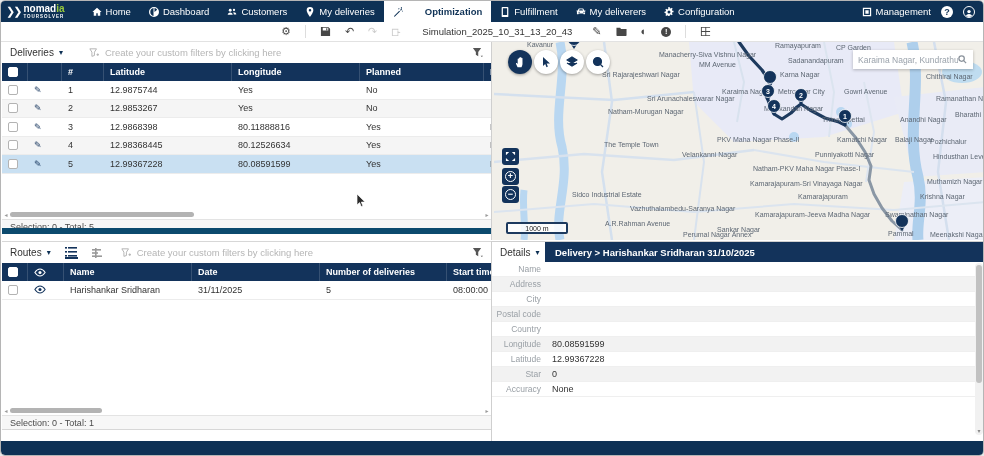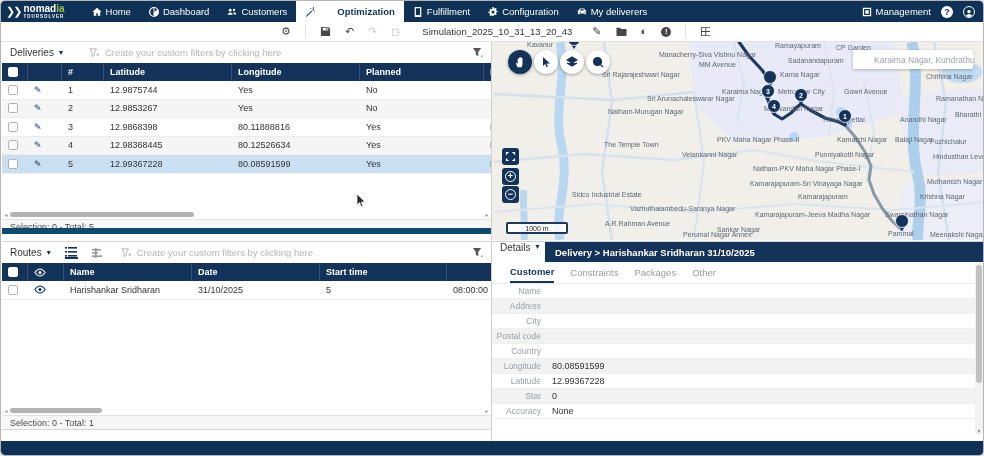--- a/index.html
+++ b/index.html
@@ -74,29 +74,29 @@
   .map-labels { position:absolute; left:2px; top:0; width:492px; height:198px; }
   .map-label { position:absolute; font-size:7px; color:#5d6773; white-space:nowrap; transform:translate(-2px,-4px); }
   .map-btn { position:absolute; width:24px; height:24px; border-radius:50%; background:#fff; box-shadow:0 1px 3px rgba(0,0,0,.35); display:flex; align-items:center; justify-content:center; cursor:pointer; z-index:5; }
   .map-btn svg { width:12px; height:12px; fill:#13335b; stroke:#13335b; }
   .map-btn.active { background:#13335b; }
   .map-btn.active svg { fill:#fff; stroke:#fff; }
   .sq-btn { position:absolute; left:10px; width:17px; height:17px; background:#13335b; border-radius:3px; color:#fff; display:flex; align-items:center; justify-content:center; cursor:pointer; z-index:5; }
   .sq-btn .ring { width:11px; height:11px; border:1.4px solid #fff; border-radius:50%; font-size:9px; line-height:8px; text-align:center; font-weight:bold; }
   .sq-btn svg { width:11px; height:11px; fill:#fff; }
   .scalebar { position:absolute; left:14px; top:180px; width:62px; height:12px; border:2px solid #1d3a5e; border-radius:2px; background:rgba(255,255,255,.85); font-size:7px; color:#222; display:flex; align-items:center; justify-content:center; z-index:5; }
-  .map-search { position:absolute; right:12px; top:8px; width:120px; height:19px; background:#fff; border-radius:0; box-shadow:0 1px 3px rgba(0,0,0,.25); display:flex; align-items:center; padding:0 21px; z-index:5; }
+  .map-search { position:absolute; right:12px; top:8px; width:120px; height:19px; background:#fff; border-radius:0; box-shadow:0 1px 3px rgba(0,0,0,.25); display:flex; align-items:center; padding:0 5px; z-index:5; }
   .map-search input { border:none; outline:none; width:100px; font-size:8.5px; color:#555; font-family:inherit; }
   .map-search input::placeholder { color:#9aa2ab; }
   .map-search svg { width:9px; height:9px; fill:none; stroke:#8a929b; stroke-width:1.4; }
 
   
   .details-panel { position:absolute; left:490px; top:240px; width:494px; height:200px; background:#fff; border-left:1px solid #cfcfcf; border-top:1px solid #cfcfcf; overflow:hidden; }
   .details-head { display:flex; align-items:stretch; height:20px; }
-  .details-title { display:flex; padding:0 8px; font-size:10px; color:#333; width:53px; }
+  .details-title { display:flex; align-items:center; padding:0 8px; font-size:10px; color:#333; width:53px; }
   .details-bar { flex:1; background:#13335b; color:#fff; font-size:9.5px; font-weight:bold; display:flex; align-items:center; padding:0 10px; }
   .dtabs { display:flex; gap:16px; height:22px; align-items:center; padding:0 18px; border-bottom:1px solid #ececec; }
   .dtab { font-size:9.5px; color:#9a9a9a; height:100%; display:flex; align-items:center; cursor:pointer; }
   .dtab.active { color:#13335b; font-weight:bold; border-bottom:2px solid #13335b; }
   .dfield { display:flex; height:15px; align-items:center; border-bottom:1px solid #efefef; }
   .dfield:nth-child(even) { background:#f2f2f2; }
   .dlabel { width:56px; text-align:right; font-size:8.5px; color:#9aa0a6; padding-right:7px; }
   .dvalue { font-size:9px; color:#333; padding-left:4px; }
   .vscroll { position:absolute; right:2px; top:21px; width:8px; height:172px; background:#f1f1f1; border-radius:4px; }
   .vs-thumb { position:absolute; left:1px; top:2px; width:6px; height:118px; background:#c1c1c1; border-radius:3px; }
@@ -133,43 +133,49 @@
       </div>
       <div class="nav-item">
         <svg viewBox="0 0 14 12">
             <circle cx="4.5" cy="3.5" r="2"></circle>
             <path d="M1 10c0-2 1.5-3.4 3.5-3.4S8 8 8 10z"></path>
             <circle cx="9.8" cy="3.2" r="1.6"></circle>
             <path d="M8.8 6.3c2-.4 4.2.8 4.2 3.1h-3.5c0-1.3-.3-2.4-.7-3.1z"></path>
           </svg>
         <span>Customers</span>
       </div>
+      <div class="nav-item">
+        <svg viewBox="0 0 12 12">
+            <path d="M6 0a4 4 0 0 0-4 4c0 3 4 8 4 8s4-5 4-8a4 4 0 0 0-4-4zm0 5.5A1.5 1.5 0 1 1 6 2.5a1.5 1.5 0 0 1 0 3z"></path>
+          </svg>
+        <span>My deliveries</span>
+      </div>
       <div class="nav-item active">
         <svg viewBox="0 0 12 12">
             <path d="M1 11 7.5 4.5l.9.9L2 11.8zM8.5 3.5l.9.9 1.4-1.4-.9-.9zM9.5 0h1v2h-1zM11 4.5h1.5v1H11zM7 1.2l.8.5-.7 1.2-.8-.5z"></path>
           </svg>
         <span>Optimization</span>
       </div>
       <div class="nav-item">
         <svg viewBox="0 0 12 12">
             <path d="M3 0h6a1 1 0 0 1 1 1v10a1 1 0 0 1-1 1H3a1 1 0 0 1-1-1V1a1 1 0 0 1 1-1zm.5 1.5v8h5v-8zM5 10.5h2v1H5z"></path>
           </svg>
         <span>Fulfillment</span>
-      </div>
-      <div class="nav-item">
-        <svg viewBox="0 0 12 12">
-            <path d="M5.2 0h1.6l.2 1.4 1.2.5 1.1-.9 1.1 1.1-.9 1.1.5 1.2 1.4.2v1.6l-1.4.2-.5 1.2.9 1.1-1.1 1.1-1.1-.9-1.2.5-.2 1.4H5.2L5 10.4l-1.2-.5-1.1.9-1.1-1.1.9-1.1-.5-1.2L.6 7.2V5.6L2 5.4l.5-1.2-.9-1.1 1.1-1.1 1.1.9L5 2.4zM6 4.2A1.8 1.8 0 1 0 6 7.8 1.8 1.8 0 0 0 6 4.2z"></path>
-          </svg>
-        <span>Configuration</span>
       </div>
       <div class="nav-item">
         <svg viewBox="0 0 14 12">
             <path d="M2.5 4 3.6 1.5A1 1 0 0 1 4.5 1h5a1 1 0 0 1 .9.5L11.5 4H13a.5.5 0 0 1 0 1h-.3v3.5a.8.8 0 0 1-.8.8h-.7a.8.8 0 0 1-.8-.8V8H3.6v.5a.8.8 0 0 1-.8.8h-.7a.8.8 0 0 1-.8-.8V5H1a.5.5 0 0 1 0-1zm1.6 0h5.8L9 2.2H5zM3.6 6.5a.8.8 0 1 0 0-.01zM10.4 6.5a.8.8 0 1 0 0-.01z"></path>
           </svg>
         <span>My deliverers</span>
+      </div>
+      <div class="nav-item">
+        <svg viewBox="0 0 12 12">
+            <path d="M5.2 0h1.6l.2 1.4 1.2.5 1.1-.9 1.1 1.1-.9 1.1.5 1.2 1.4.2v1.6l-1.4.2-.5 1.2.9 1.1-1.1 1.1-1.1-.9-1.2.5-.2 1.4H5.2L5 10.4l-1.2-.5-1.1.9-1.1-1.1.9-1.1-.5-1.2L.6 7.2V5.6L2 5.4l.5-1.2-.9-1.1 1.1-1.1 1.1.9L5 2.4zM6 4.2A1.8 1.8 0 1 0 6 7.8 1.8 1.8 0 0 0 6 4.2z"></path>
+          </svg>
+        <span>Configuration</span>
       </div>
     </div>
     <div class="nav-right">
       <div class="nav-mgmt">
         <svg viewBox="0 0 12 12">
             <path d="M1 1h10v10H1zm1.5 1.5v7h7v-7zM4 4h4v4H4z"></path>
           </svg>
         <span>Management</span>
       </div>
       <div class="circ-btn">
@@ -361,34 +367,35 @@
           <span class="cb hd"></span>
         </span>
       <span class="cell">
           <svg class="eye" style="stroke:#fff;" viewBox="0 0 14 10">
             <path d="M1 5c2-3 4-4 6-4s4 1 6 4c-2 3-4 4-6 4S3 8 1 5z"></path>
             <circle class="pupil" style="fill:#fff;" cx="7" cy="5" r="1.8"></circle>
           </svg>
         </span>
       <span class="cell">Name</span>
       <span class="cell">Date</span>
+      <span class="cell">Number of deliveries</span>
       <span class="cell">Start time</span>
     </div>
     <div class="rt-grid drow">
       <span class="cell">
           <span class="cb"></span>
         </span>
       <span class="cell">
           <svg class="eye" viewBox="0 0 14 10">
             <path d="M1 5c2-3 4-4 6-4s4 1 6 4c-2 3-4 4-6 4S3 8 1 5z"></path>
             <circle class="pupil" cx="7" cy="5" r="1.8"></circle>
           </svg>
         </span>
       <span class="cell">Harishankar Sridharan</span>
-      <span class="cell">31/10/2025</span>
+      <span class="cell">31/11/2025</span>
       <span class="cell">5</span>
       <span class="cell">08:00:00</span>
     </div>
     <div class="hscroll" style="top:164px;">
       <span class="hs-arrow">◂</span>
       <span class="hs-thumb" style="width:92px;"></span>
       <span class="hs-arrow" style="margin-left:auto;">▸</span>
     </div>
     <div class="status-bar" style="top:173px;">Selection: 0 - Total: 1</div>
   </section>
@@ -542,26 +549,20 @@
   </section>
 
   <section class="details-panel">
     <div class="details-head">
       <div class="details-title">
         <span>Details</span>
         <span class="caret">▾</span>
       </div>
       <div class="details-bar">Delivery &gt; Harishankar Sridharan 31/10/2025</div>
     </div>
-    <div class="dtabs">
-      <span class="dtab active">Customer</span>
-      <span class="dtab">Constraints</span>
-      <span class="dtab">Packages</span>
-      <span class="dtab">Other</span>
-    </div>
     <div>
         <div class="dfield">
           <span class="dlabel">Name</span>
           <span class="dvalue"></span>
         </div>
         <div class="dfield">
           <span class="dlabel">Address</span>
           <span class="dvalue"></span>
         </div>
         <div class="dfield">

